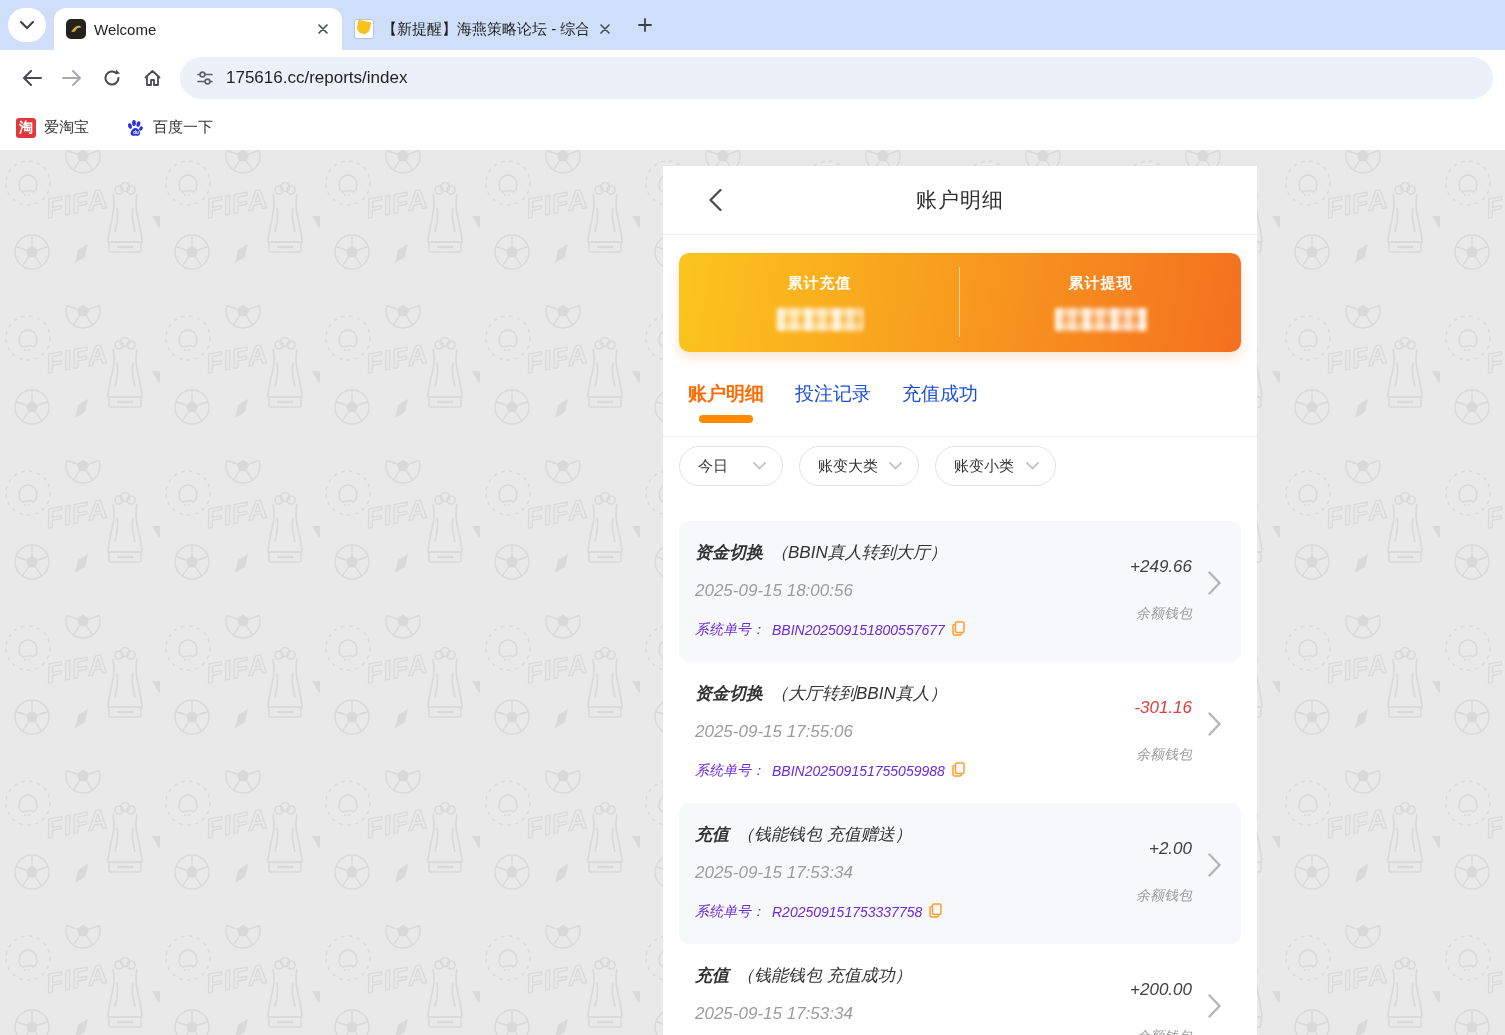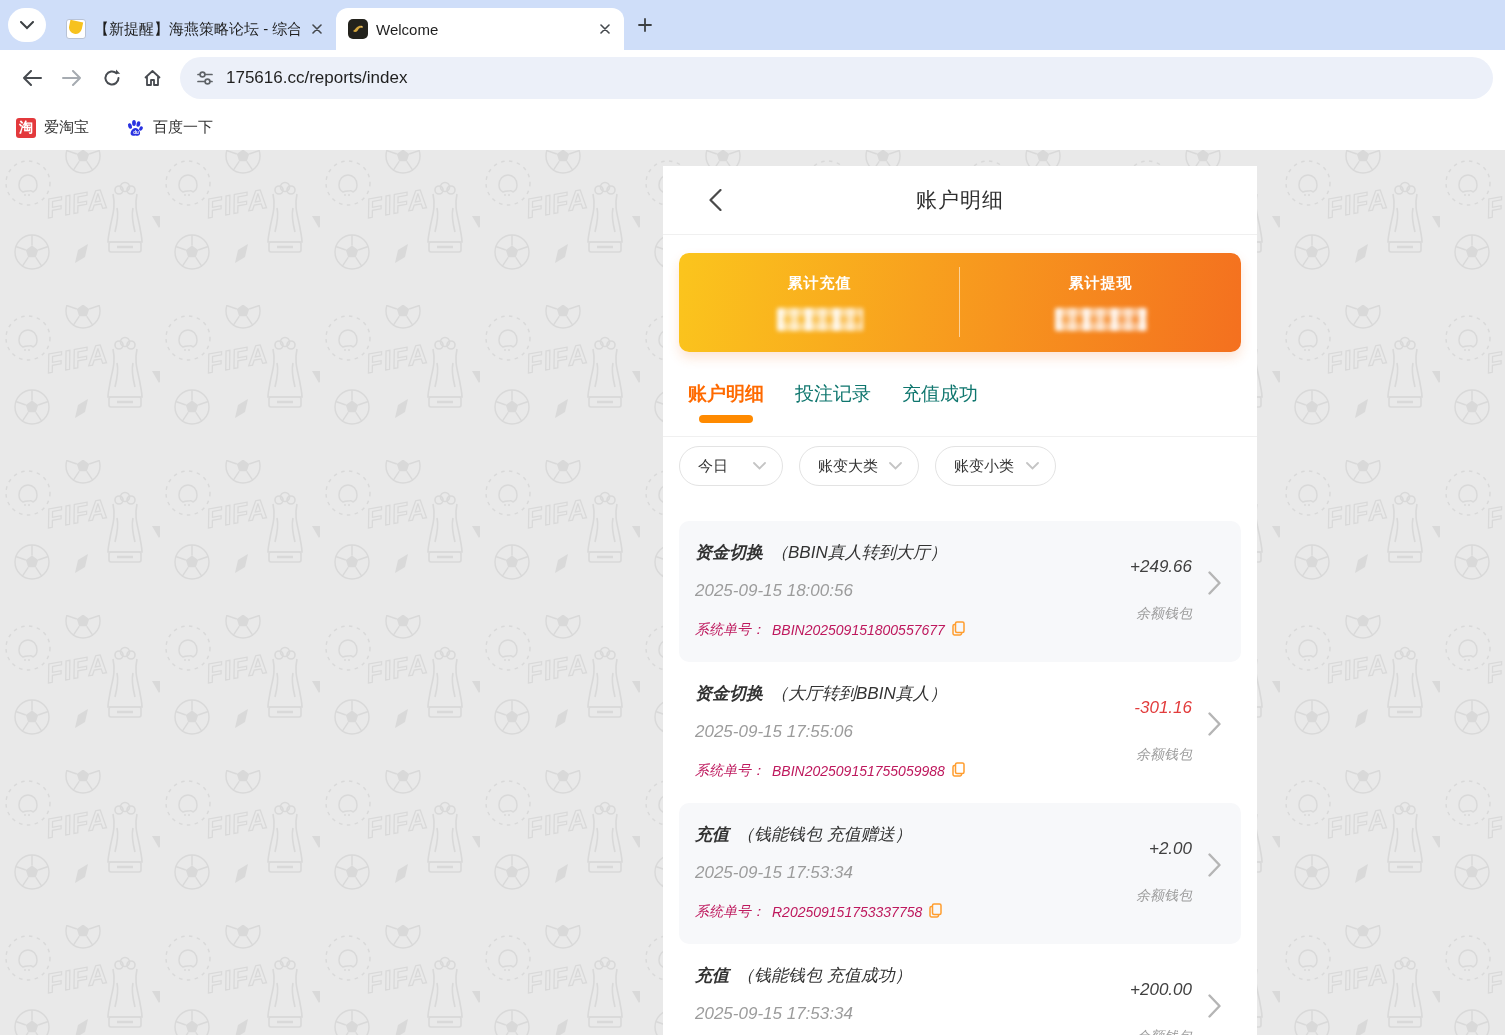--- a/index.html
+++ b/index.html
@@ -48,73 +48,73 @@
   .mosaic { height:23px; margin:15px auto 0; border-radius:2px;
     background-image:
       repeating-linear-gradient(90deg, rgba(255,255,255,.85) 0 7px, rgba(255,255,255,.2) 7px 14px, rgba(255,255,255,.6) 14px 21px, rgba(255,255,255,.1) 21px 28px),
       repeating-linear-gradient(0deg, rgba(255,255,255,.45) 0 8px, rgba(255,255,255,.1) 8px 15px);
     filter:blur(2px); }
   .stat:nth-child(1) .mosaic { width:86px; }
   .stat:nth-child(2) .mosaic { width:92px; }
   .stat:nth-child(3) .mosaic { width:108px; }
 
   .navtabs { display:flex; gap:31px; padding:29px 25px 7px; border-bottom:1px solid #f0f0f0; }
-  .navtab { position:relative; font-size:19px; color:#0f766e; padding-bottom:22px; cursor:default; }
+  .navtab { position:relative; font-size:19px; color:#1d4ed8; padding-bottom:22px; cursor:default; }
   .navtab.active { color:#ff6a00; font-weight:700; }
   .navtab.active::after { content:""; position:absolute; left:50%; transform:translateX(-50%); bottom:6px; width:54px; height:8px; border-radius:4px; background:#ff8a00; }
 
   .filters { display:flex; gap:16px; padding:9px 16px 10px; }
   .filter-pill { height:40px; border:1px solid #e3e3e3; border-radius:20px; display:flex; align-items:center; justify-content:space-between; padding:0 16px 0 18px; font-size:15px; color:#333; background:#fff; }
   .filter-pill:nth-child(1){ width:104px; }
   .filter-pill:nth-child(2){ width:120px; }
   .filter-pill:nth-child(3){ width:121px; }
 
   .txn-list { padding:25px 16px 0; }
   .txn-card { position:relative; height:141px; border-radius:10px;font-style:italic; }
   .txn-card:nth-child(odd) { background:#f7f8fa; }
   .txn-card:nth-child(even) { background:#fff; }
   .txn-title { position:absolute; left:16px; top:20px; font-size:17px; color:#333; white-space:nowrap; }
   .txn-type { font-weight:700; margin-right:8px; }
   .txn-date { position:absolute; left:16px; top:60px; font-size:17px; color:#9c9c9c; }
-  .txn-order { position:absolute; left:16px; top:100px; font-size:14px; color:#be185d; display:flex; align-items:center; gap:7px; }
+  .txn-order { position:absolute; left:16px; top:100px; font-size:14px; color:#6d28d9; display:flex; align-items:center; gap:7px; }
   .txn-amount { position:absolute; right:49px; top:36px; font-size:17px; font-weight:500; }
   .amt-pos { color:#404040; } .amt-neg { color:#e23c3c; }
   .txn-wallet { position:absolute; right:49px; top:84px; font-size:14px; color:#9c9c9c; }
   .txn-chevron { position:absolute; right:20px; top:50px; }
 </style>
 </head>
 <body>
 
 <div class="window">
 
   <div class="tabstrip">
     <div class="tab-search">
       <svg width="14" height="9" viewBox="0 0 14 9">
           <path d="M1 1l6 6 6-6" fill="none" stroke="#3c4043" stroke-width="2" stroke-linecap="round"></path>
         </svg>
-    </div>
-
-    <div class="tab tab-inactive">
-      <span class="favicon fav-mail"></span>
-      <span class="tab-title">【新提醒】海燕策略论坛 - 综合</span>
-      <span class="tab-close">
-        <svg width="10" height="10" viewBox="0 0 10 10">
-            <path d="M1 1l8 8M9 1l-8 8" stroke="#45494e" stroke-width="1.6" stroke-linecap="round"></path>
-          </svg>
-      </span>
     </div>
 
     <div class="tab tab-active">
       <span class="favicon fav-dark">
         <svg width="14" height="14" viewBox="0 0 14 14">
             <path d="M2 9c2-1 3-4 6-5 2-.7 4 0 4 2-2-1-4 0-5 2-.8 1.6-3 3-5 1z" fill="#d4a53c"></path>
             <circle cx="10.6" cy="4.6" r="0.9" fill="#e8c06a"></circle>
           </svg>
       </span>
       <span class="tab-title">Welcome</span>
+      <span class="tab-close">
+        <svg width="10" height="10" viewBox="0 0 10 10">
+            <path d="M1 1l8 8M9 1l-8 8" stroke="#45494e" stroke-width="1.6" stroke-linecap="round"></path>
+          </svg>
+      </span>
+    </div>
+
+    <div class="tab tab-inactive">
+      <span class="favicon fav-mail"></span>
+      <span class="tab-title">【新提醒】海燕策略论坛 - 综合</span>
       <span class="tab-close">
         <svg width="10" height="10" viewBox="0 0 10 10">
             <path d="M1 1l8 8M9 1l-8 8" stroke="#45494e" stroke-width="1.6" stroke-linecap="round"></path>
           </svg>
       </span>
     </div>
 
     <div class="newtab-btn">
       <svg width="14" height="14" viewBox="0 0 14 14">
           <path d="M7 1v12M1 7h12" stroke="#3c4043" stroke-width="1.8" stroke-linecap="round"></path>

